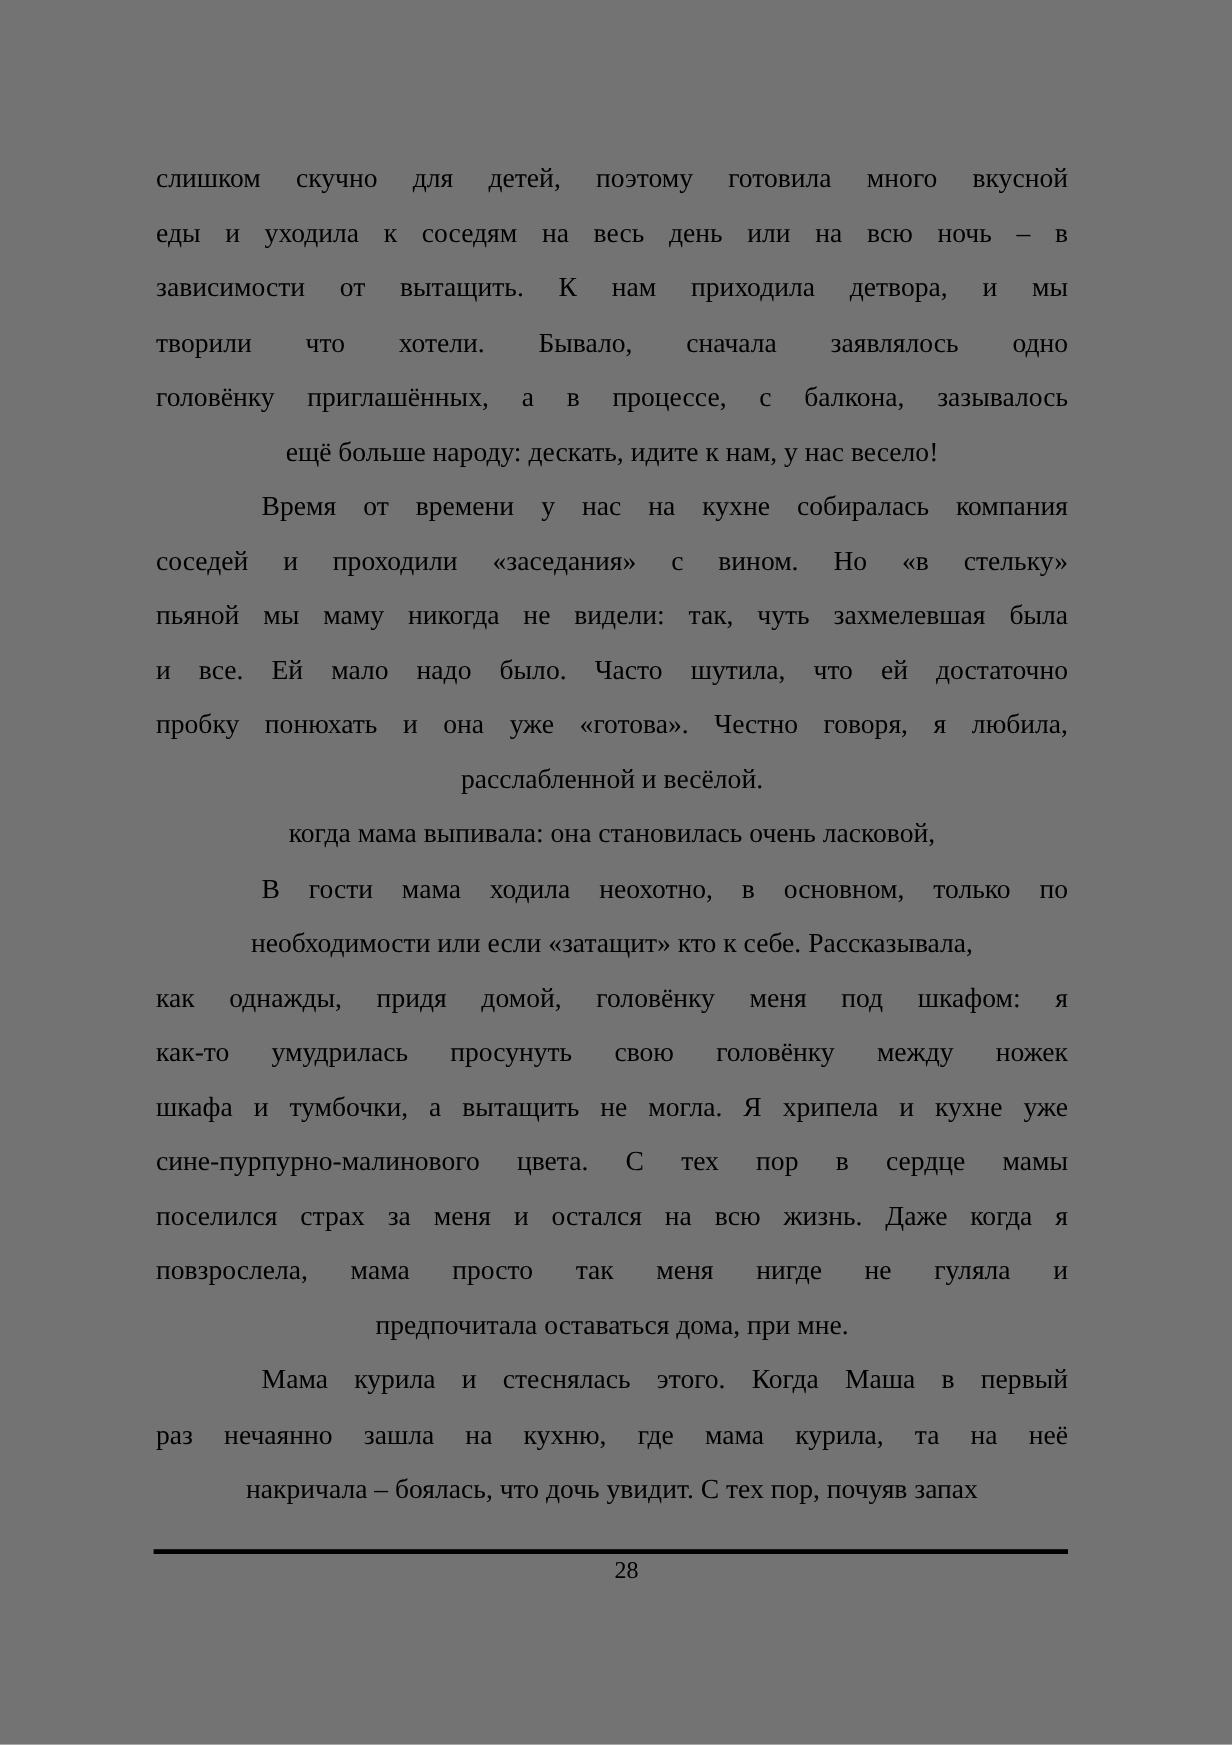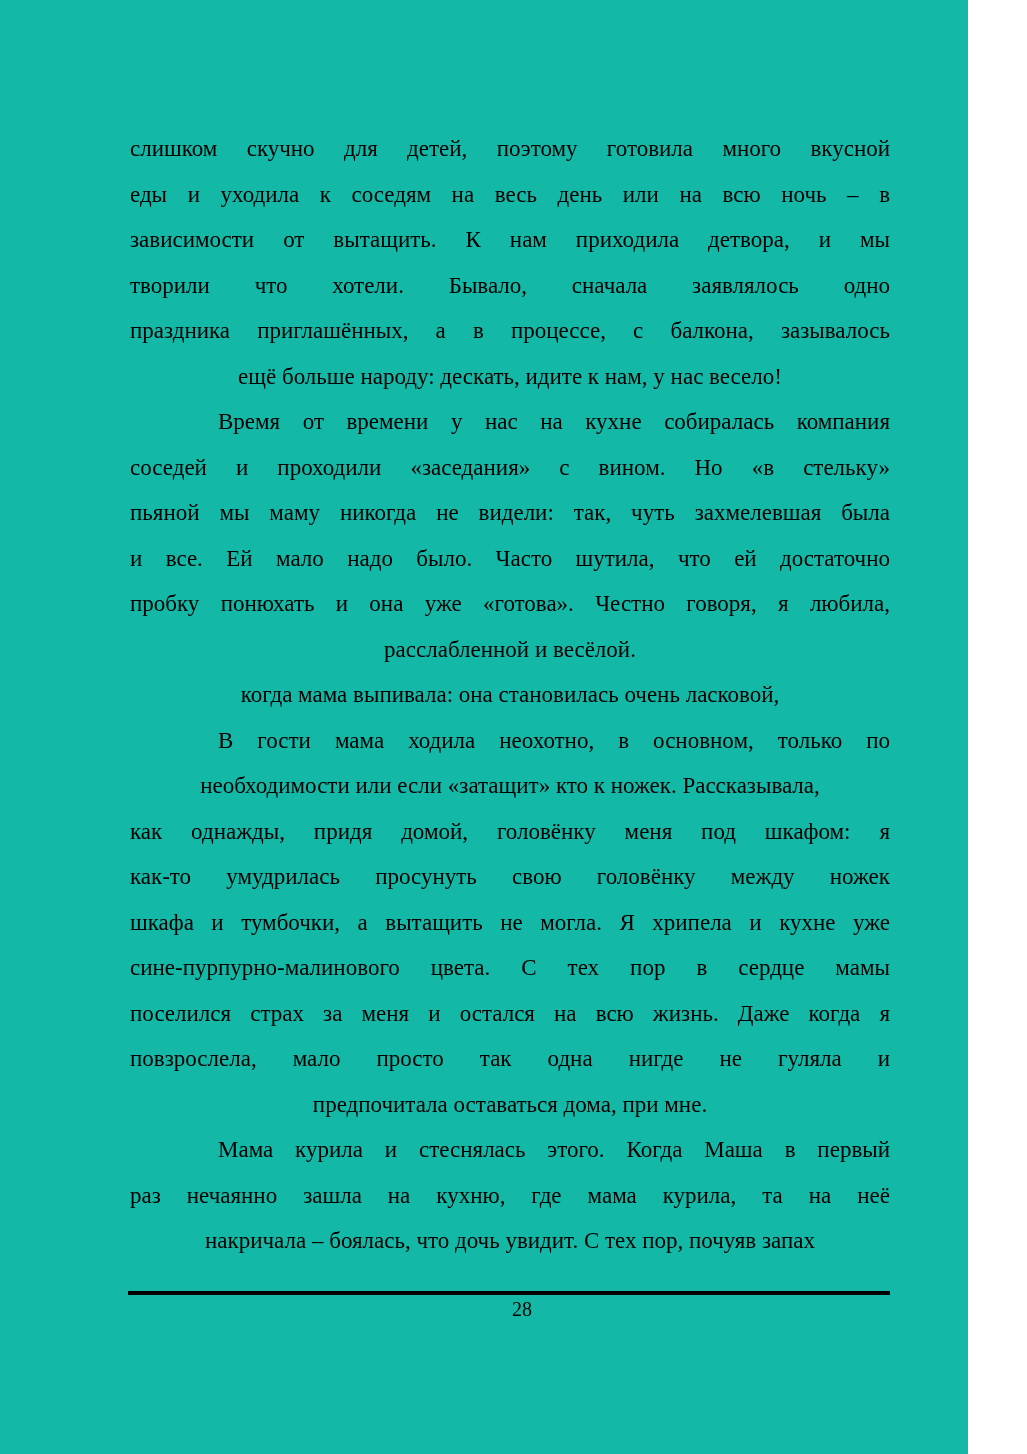--- a/index.html
+++ b/index.html
@@ -2,27 +2,26 @@
 <html><head>
 <meta charset="utf-8">
 <style>
   html, body {
     margin: 0;
     padding: 0;
     background: #ffffff;
   }
   .page {
     position: relative;
-    width: 944px;
+    width: 1027px;
     height: 1454px;
-    background: #14b8a6;
+    background: #737373;
     color: #000000;
     font-family: "Liberation Serif", "DejaVu Serif", serif;
     overflow: hidden;
-    padding-left: 24px;
   }
   .text-block {
     position: absolute;
     left: 130px;
     top: 126px;
     width: 760px;
   }
   .line {
     font-size: 23px;
     height: 45.5px;
@@ -59,37 +58,37 @@
 </style>
 </head>
 <body>
 
 <div class="page">
   <div class="text-block" id="text-block">
       <div class="line justify">слишком скучно для детей, поэтому готовила много вкусной</div>
       <div class="line justify">еды и уходила к соседям на весь день или на всю ночь – в</div>
       <div class="line justify">зависимости от вытащить. К нам приходила детвора, и мы</div>
       <div class="line justify">творили что хотели. Бывало, сначала заявлялось одно</div>
-      <div class="line justify">праздника приглашённых, а в процессе, с балкона, зазывалось</div>
+      <div class="line justify">головёнку приглашённых, а в процессе, с балкона, зазывалось</div>
       <div class="line">ещё больше народу: дескать, идите к нам, у нас весело!</div>
       <div class="line justify indent">Время от времени у нас на кухне собиралась компания</div>
       <div class="line justify">соседей и проходили «заседания» с вином. Но «в стельку»</div>
       <div class="line justify">пьяной мы маму никогда не видели: так, чуть захмелевшая была</div>
       <div class="line justify">и все. Ей мало надо было. Часто шутила, что ей достаточно</div>
       <div class="line justify">пробку понюхать и она уже «готова». Честно говоря, я любила,</div>
       <div class="line">расслабленной и весёлой.</div>
       <div class="line">когда мама выпивала: она становилась очень ласковой,</div>
       <div class="line justify indent">В гости мама ходила неохотно, в основном, только по</div>
-      <div class="line">необходимости или если «затащит» кто к ножек. Рассказывала,</div>
+      <div class="line">необходимости или если «затащит» кто к себе. Рассказывала,</div>
       <div class="line justify">как однажды, придя домой, головёнку меня под шкафом: я</div>
       <div class="line justify">как-то умудрилась просунуть свою головёнку между ножек</div>
       <div class="line justify">шкафа и тумбочки, а вытащить не могла. Я хрипела и кухне уже</div>
       <div class="line justify">сине-пурпурно-малинового цвета. С тех пор в сердце мамы</div>
       <div class="line justify">поселился страх за меня и остался на всю жизнь. Даже когда я</div>
-      <div class="line justify">повзрослела, мало просто так одна нигде не гуляла и</div>
+      <div class="line justify">повзрослела, мама просто так меня нигде не гуляла и</div>
       <div class="line">предпочитала оставаться дома, при мне.</div>
       <div class="line justify indent">Мама курила и стеснялась этого. Когда Маша в первый</div>
       <div class="line justify">раз нечаянно зашла на кухню, где мама курила, та на неё</div>
       <div class="line">накричала – боялась, что дочь увидит. С тех пор, почуяв запах</div>
     </div>
   <div class="footer-rule"></div>
   <div class="page-number">28</div>
 </div>
 
 </body></html>

